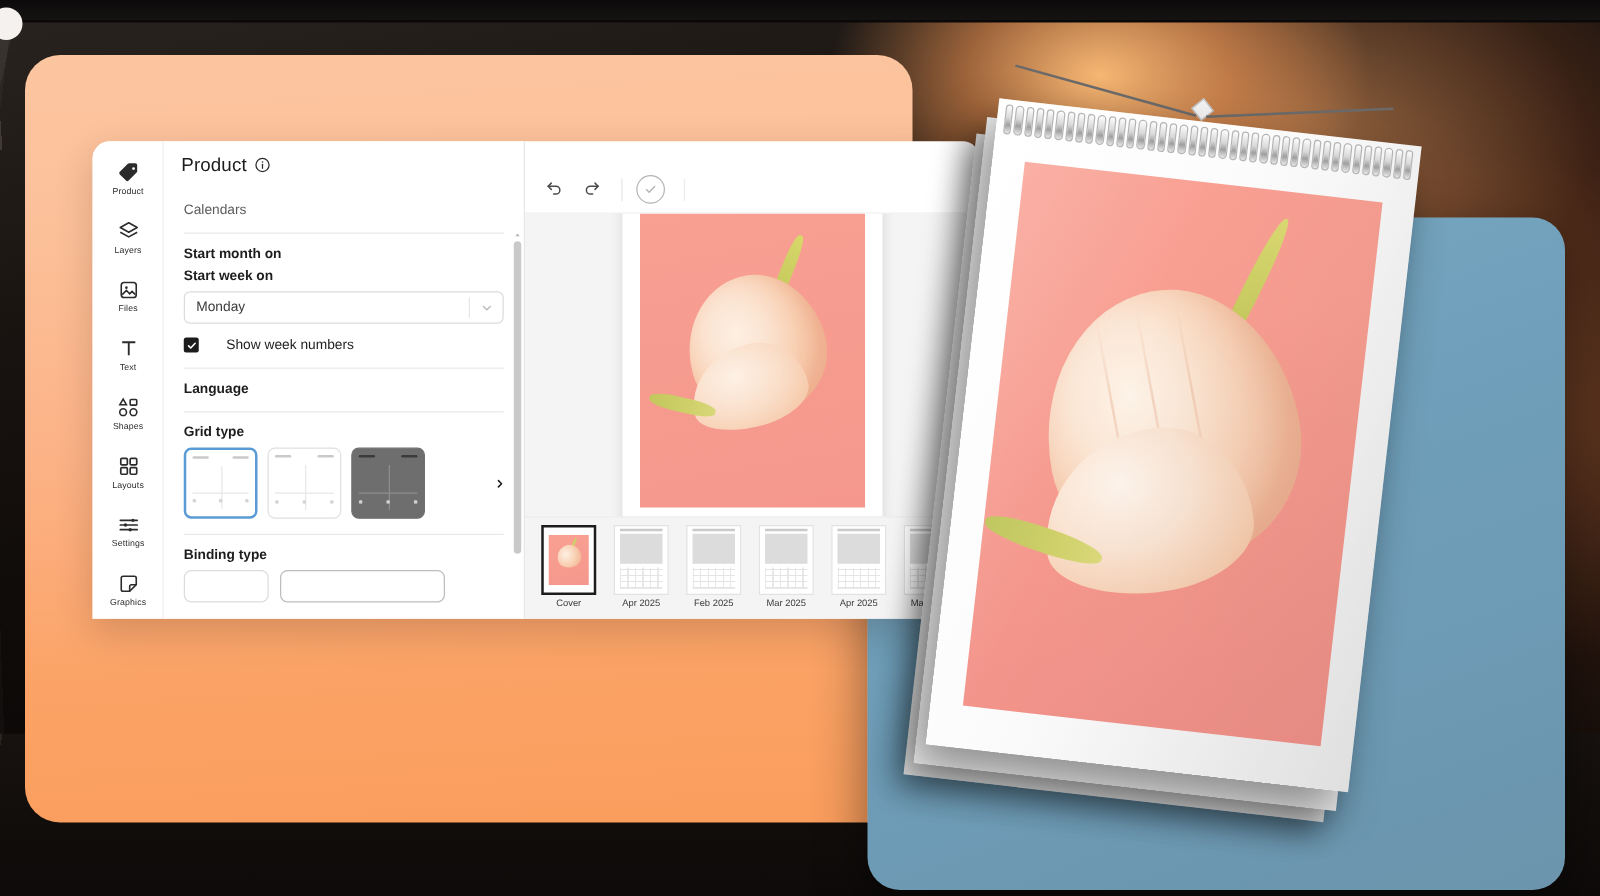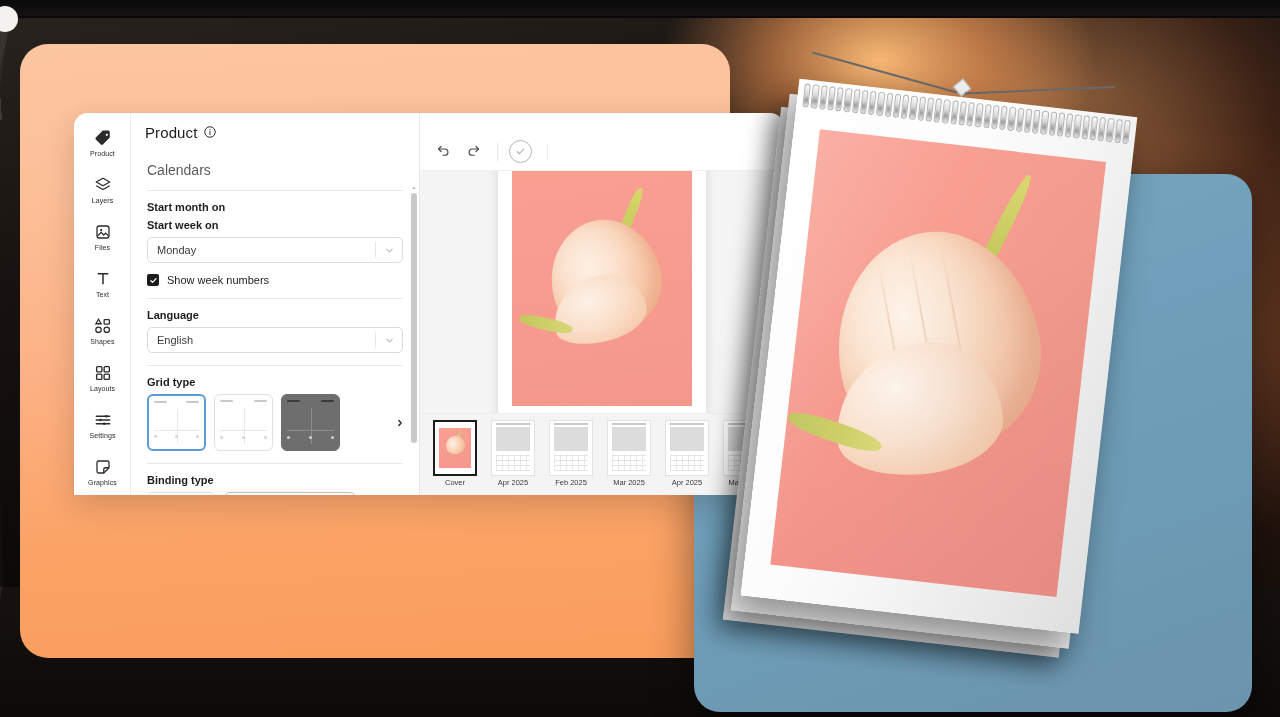--- a/index.html
+++ b/index.html
@@ -167,21 +167,21 @@
     overflow: hidden;
     position: relative;
   }
   .prod-title {
     font-size: 16px;
     font-weight: bold;
     color: #141414;
     letter-spacing: -.2px;
   }
   .prod-sub {
-    font-size: 14px;
+    font-size: 11px;
     color: #5c5c5c;
     margin-top: 3px;
   }
   .divider { height: 1px; background: #e9e9e9; margin: 12px 0 10px; }
 
   .field-label {
     font-size: 11px;
     font-weight: bold;
     color: #1d1d1d;
     margin-bottom: 6px;
@@ -199,21 +199,21 @@
   }
   .select-val { font-size: 11px; color: #3b3b3b; flex: 1; }
   .select-div { width: 1px; height: 16px; background: #e6e6e6; }
   .select-chev {
     width: 26px; display: flex; align-items: center; justify-content: center;
     color: #b9b9b9;
   }
   .select-chev svg { width: 11px; height: 11px; display: block; }
 
   .check-row {
-    display: flex; align-items: center; gap: 8px;
+    display: flex; align-items: center; gap: 22px;
     margin: 2px 0 2px; cursor: pointer;
   }
   .checkbox {
     width: 12px; height: 12px; border-radius: 2px;
     background: #1c1c1c;
     display: flex; align-items: center; justify-content: center;
     flex: 0 0 12px;
   }
   .checkbox svg { width: 9px; height: 9px; display: block; color: #fff; }
   .check-lbl { font-size: 11px; color: #1d1d1d; }
@@ -741,29 +741,20 @@
               <svg viewBox="0 0 24 24" fill="none" stroke="currentColor" stroke-width="3.4" stroke-linecap="round" stroke-linejoin="round">
                   <path d="m5 12.5 4.5 4.5L19 7"></path>
                 </svg>
             </span>
             <span class="check-lbl">Show week numbers</span>
           </div>
 
           <div class="divider"></div>
 
           <div class="field-label">Language</div>
-          <div class="select">
-            <span class="select-val">English</span>
-            <span class="select-div"></span>
-            <span class="select-chev">
-              <svg viewBox="0 0 24 24" fill="none" stroke="currentColor" stroke-width="2.4" stroke-linecap="round" stroke-linejoin="round">
-                  <path d="m6 9 6 6 6-6"></path>
-                </svg>
-            </span>
-          </div>
 
           <div class="divider"></div>
 
           <div class="field-label">Grid type</div>
           <div class="grid-row">
 
             <div class="grid-thumb selected">
               <span class="gt-head">
                   <i></i>
                   <i></i>

